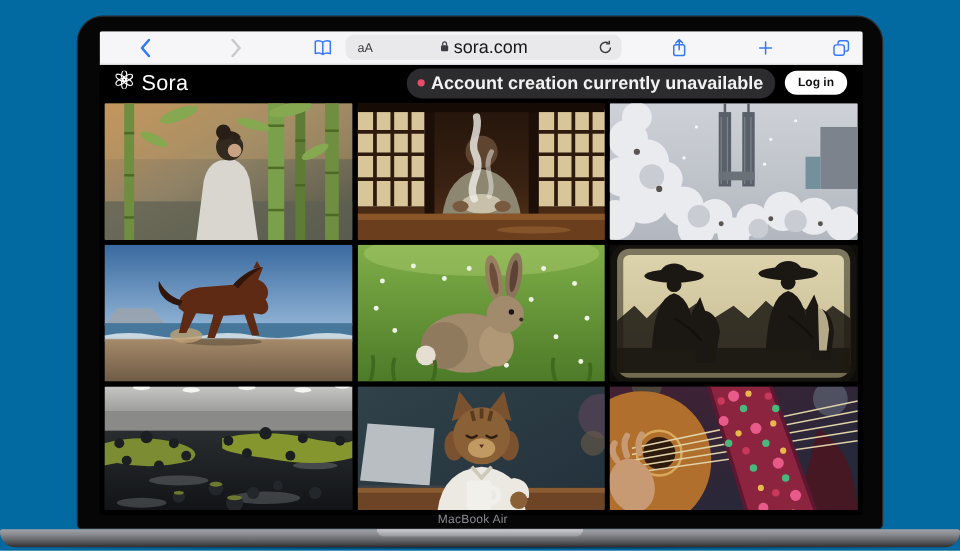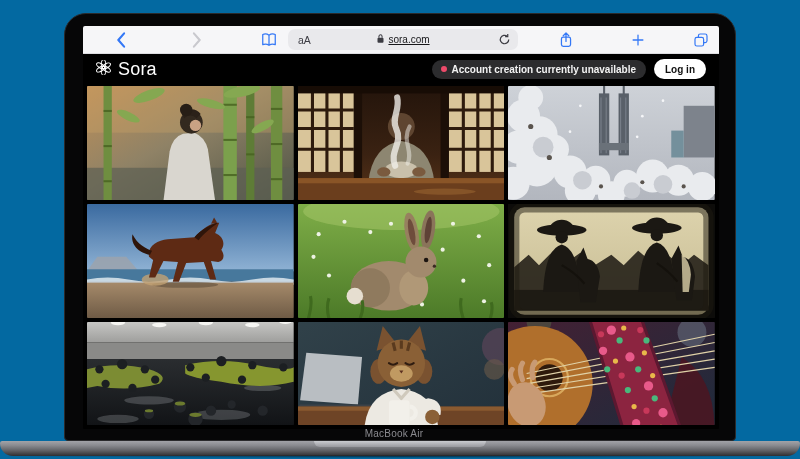--- a/index.html
+++ b/index.html
@@ -43,34 +43,34 @@
   .toolbar {
     position:relative; height:28px; flex:0 0 28px;
     background:#f6f6f8; border-bottom:1px solid #dddde1;
   }
   .tb-icon { position:absolute; top:50%; transform:translate(-50%,-50%); display:flex; align-items:center; justify-content:center; }
   .url-field {
     position:absolute; left:205px; top:3px; width:230px; height:21px;
     background:#e9e9ec; border-radius:7px; display:flex; align-items:center;
   }
   .reader-btn { position:absolute; left:10px; font-size:10.5px; color:#3c3c43; }
-  .url-center { margin:0 auto; display:flex; align-items:center; gap:3px; font-size:10px; color:#17171a;text-decoration:underline; }
+  .url-center { margin:0 auto; display:flex; align-items:center; gap:3px; font-size:15px; color:#17171a; }
   .reload { position:absolute; right:7px; display:flex; }
 
   
   .site-header {
     height:30px; flex:0 0 30px; background:#000;
     display:flex; align-items:center; justify-content:space-between; padding:0 13px;
   }
   .brand { display:flex; align-items:center; gap:7px; }
   .brand-name { color:#fff; font-size:18px; font-weight:500; letter-spacing:.2px; }
   .header-right { display:flex; align-items:center; gap:8px; }
   .notice-pill {
     display:flex; align-items:center; gap:5px; background:#2c2c2e; color:#f2f2f2;
-    font-size:10px; font-weight:600; padding:4px 10px 4px 9px; border-radius:999px; white-space:nowrap;
+    font-size:15px; font-weight:600; padding:4px 10px 4px 9px; border-radius:999px; white-space:nowrap;
   }
   .notice-dot { width:6px; height:6px; border-radius:50%; background:#ed4a6a; }
   .login-btn {
     background:#fff; color:#101010; font-size:10px; font-weight:700;
     padding:4.5px 11px; border-radius:999px; border:none; white-space:nowrap;
   }
 
   
   .grid {
     flex:1; display:grid; grid-template-columns:repeat(3,1fr);

